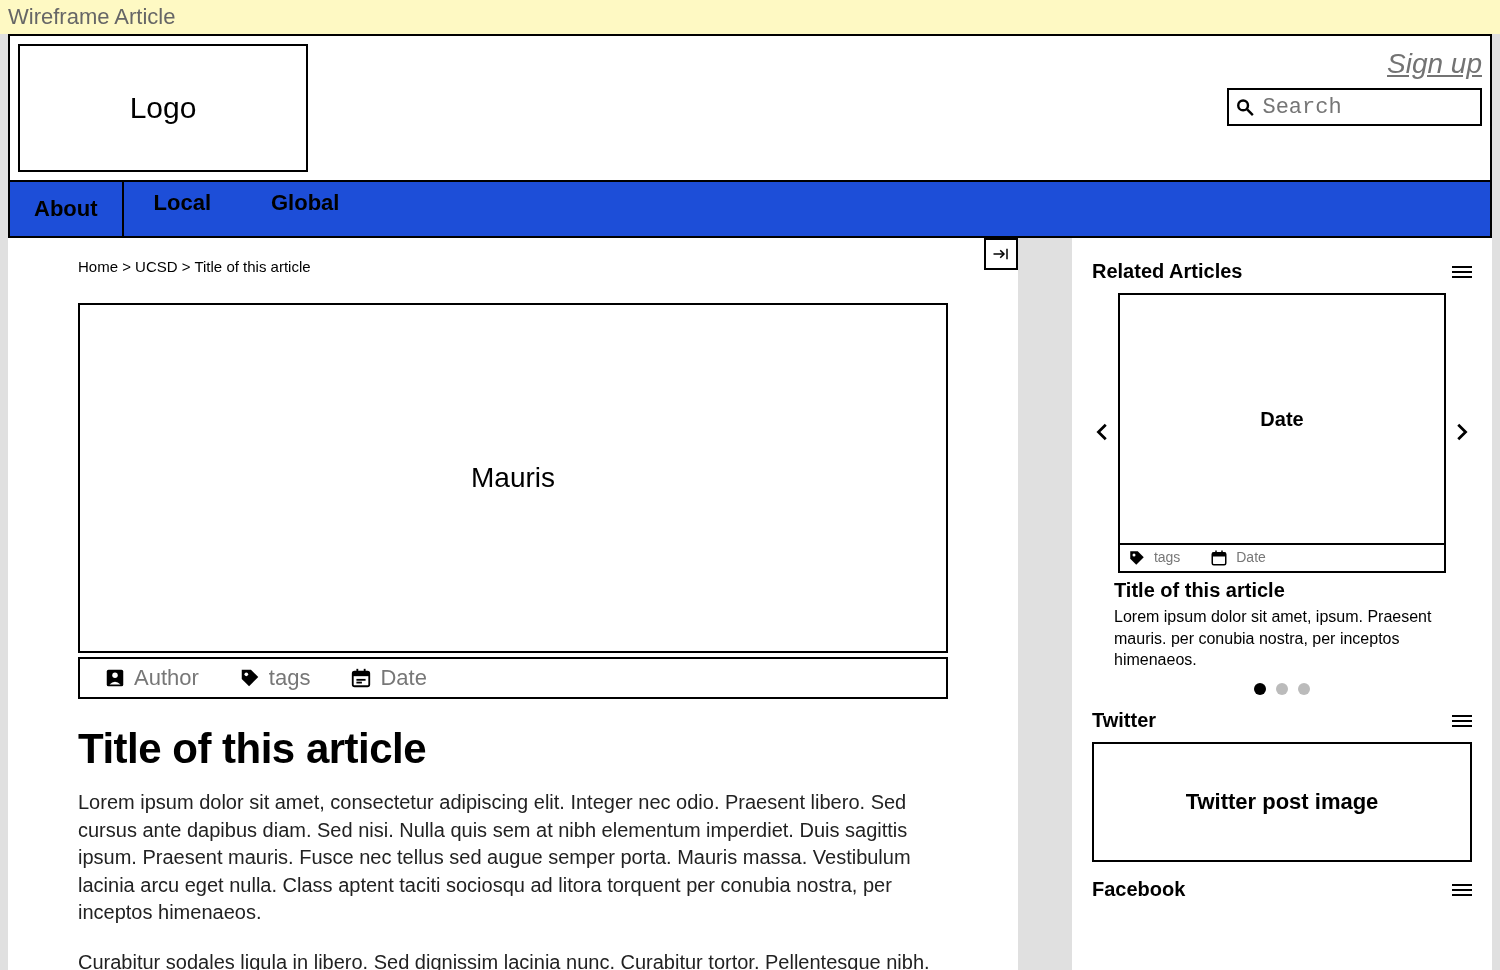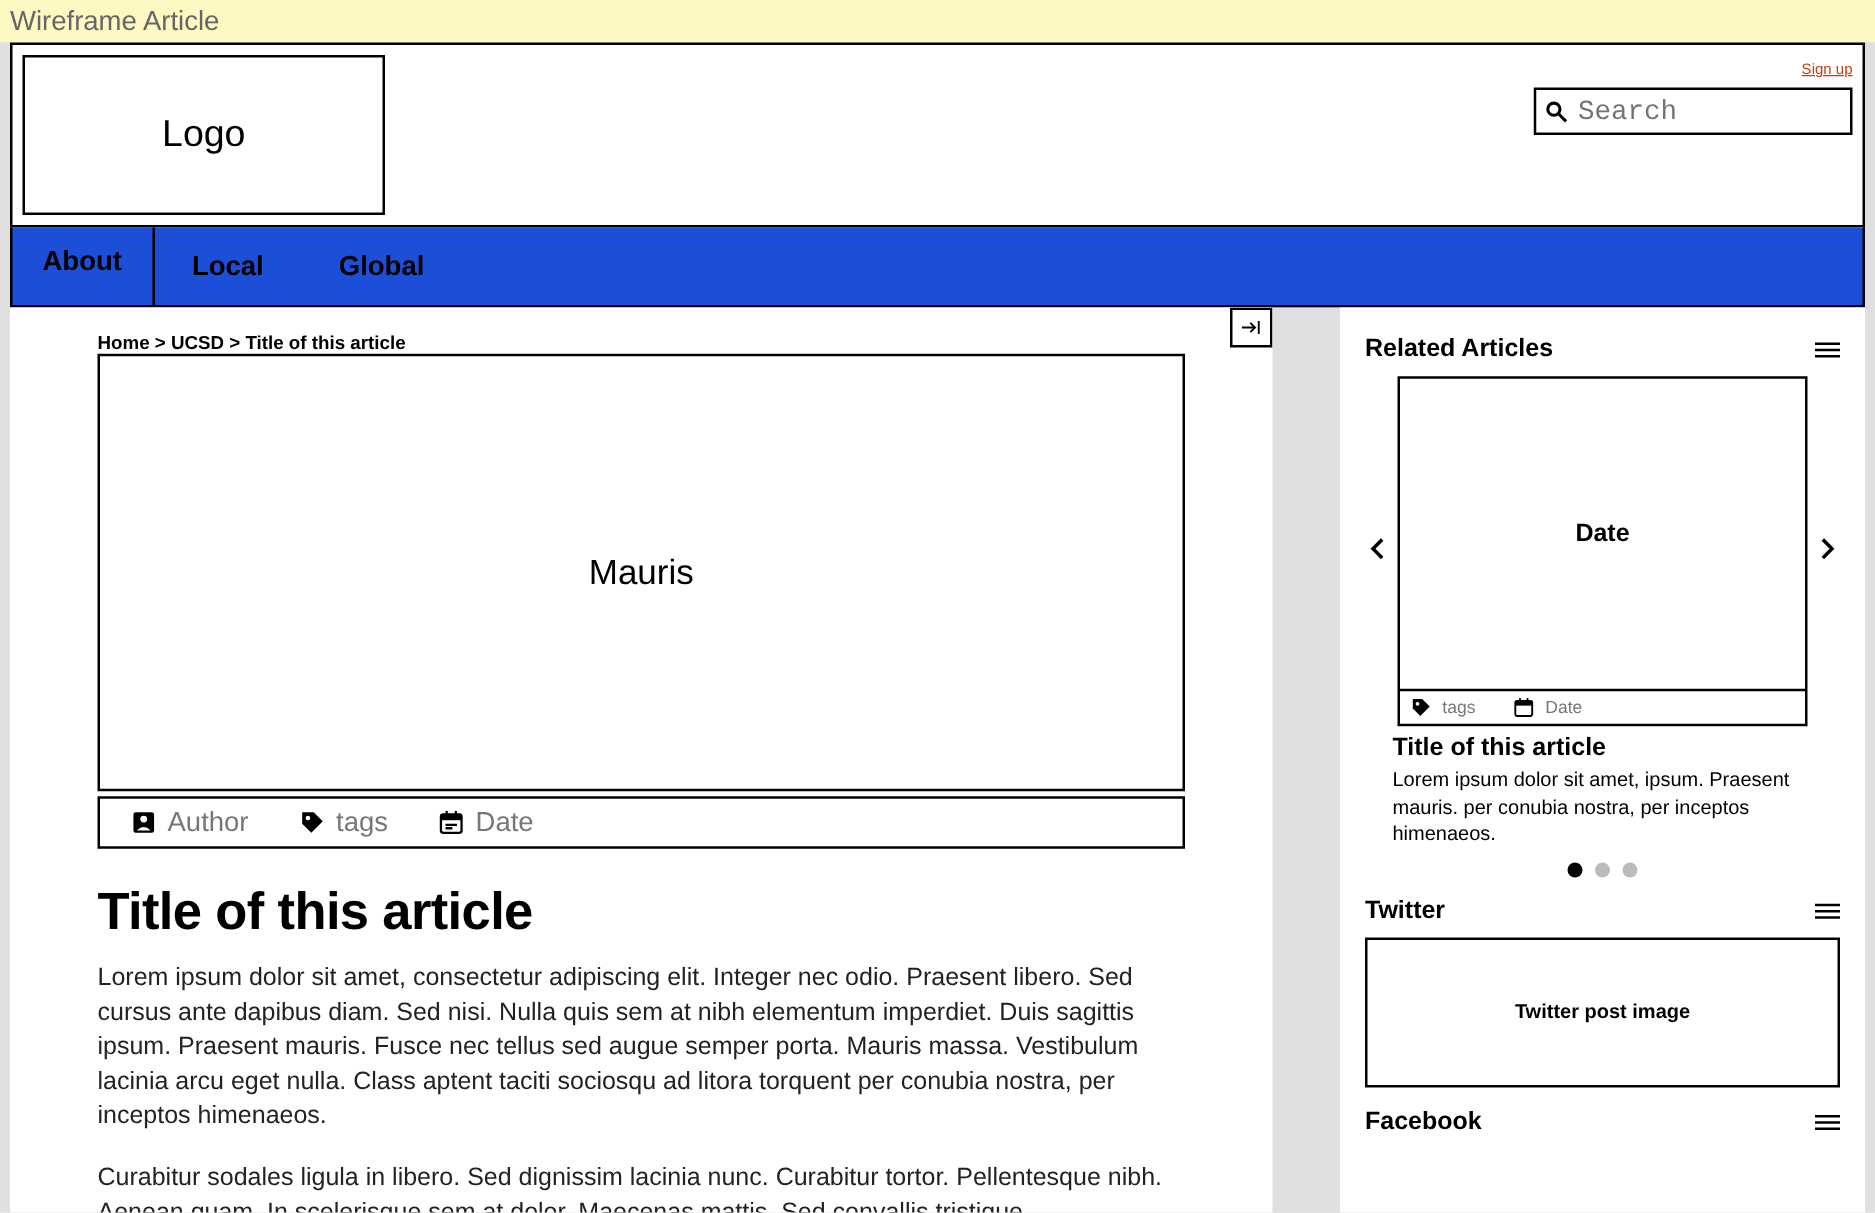--- a/index.html
+++ b/index.html
@@ -2,30 +2,30 @@
 <html><head>
 <meta charset="utf-8">
 <style>
   * { box-sizing: border-box; margin: 0; padding: 0; }
   body { font-family: Arial, Helvetica, sans-serif; background: #e0e0e0; width: 1500px; height: 970px; overflow: hidden; }
   .window-title { color: #666; font-size: 22px; padding: 4px 8px; background: #fef9c3; }
   .page { background: #e0e0e0; padding: 0 8px 8px 8px; }
   .header { background: #fff; border: 2px solid #000; display: flex; align-items: flex-start; padding: 8px; }
   .logo-box { border: 2px solid #000; width: 290px; height: 128px; display: flex; align-items: center; justify-content: center; font-size: 30px; }
   .header-right { margin-left: auto; display: flex; flex-direction: column; align-items: flex-end; gap: 8px; padding-top: 4px; }
-  .signup { font-size: 12px; text-decoration: underline; color: #c2410c; cursor: pointer; }
+  .signup { font-size: 28px; text-decoration: underline; color: #737373; cursor: pointer; font-style: italic; }
   .search-box { border: 2px solid #000; display: flex; align-items: center; width: 255px; height: 38px; padding: 0 6px; }
   .search-box input { border: none; outline: none; font-size: 22px; width: 100%; margin-left: 8px; color: #666; font-family: Liberation Mono, monospace; }
   .navbar { background: #1d4ed8; border: 2px solid #000; border-top: none; display: flex; }
   .nav-item { padding: 14px 24px; font-size: 22px; font-weight: bold; border-right: 2px solid #000; cursor: pointer; }
-  .nav-item.noborder { border-right: none; padding: 18px 30px; }
+  .nav-item.noborder { border-right: none; padding: 8px 30px; }
   .content-row { display: flex; background: #e0e0e0; }
   .main-col { background: #fff; width: 1010px; position: relative; padding: 20px 70px 10px 70px; overflow: hidden; height: 740px; }
   .collapse-btn { position: absolute; top: 0; right: 0; width: 34px; height: 32px; border: 2px solid #000; display: flex; align-items: center; justify-content: center; font-size: 20px; cursor: pointer; background:#fff; }
-  .breadcrumb { font-size: 15px; font-weight: bold; margin-bottom: 0; }
+  .breadcrumb { font-size: 15px; font-weight: normal; margin-bottom: 28px; }
   .video-box { border: 2px solid #000; height: 350px; display: flex; align-items: center; justify-content: center; font-size: 28px; margin-bottom: 4px; }
   .meta-bar { border: 2px solid #000; display: flex; align-items: center; padding: 6px 24px; gap: 40px; font-size: 22px; color: #777; }
   .meta-item { display: flex; align-items: center; gap: 8px; }
   .meta-item .ico { color: #000; }
   .article-title { font-size: 42px; font-weight: bold; margin: 26px 0 16px 0; letter-spacing: -0.5px; }
   .article-body { font-size: 20px; line-height: 1.38; color: #222; }
   .article-body p { margin-bottom: 22px; }
   .sidebar { background: #fff; width: 420px; margin-left: auto; padding: 22px 20px 10px 20px; height: 740px; overflow: hidden; }
   .side-heading { display: flex; align-items: center; justify-content: space-between; font-size: 20px; font-weight: bold; margin-bottom: 10px; gap: 36px; }
   .menu-icon { cursor: pointer; display:flex; flex-direction:column; gap:3px; }
@@ -34,21 +34,21 @@
   .chev { font-size: 30px; font-weight: bold; cursor: pointer; width: 22px; text-align: center; user-select:none; }
   .card { border: 2px solid #000; flex: 1; margin: 0 4px; }
   .card-img { height: 250px; display:flex; align-items:center; justify-content:center; font-size:20px; font-weight:bold; border-bottom:2px solid #000; }
   .card-meta { display:flex; gap:30px; padding:4px 8px; font-size:14px; color:#777; }
   .card-meta .ico { color:#000; margin-right:4px; font-size:18px; }
   .card-title { font-size:20px; font-weight:bold; margin: 6px 0 4px 22px; }
   .card-desc { font-size:16px; line-height:1.35; margin: 0 0 10px 22px; max-width: 320px; }
   .dots { text-align:center; margin: 6px 0 10px 0; }
   .dot { display:inline-block; width:12px; height:12px; border-radius:50%; background:#bbb; margin:0 3px; }
   .dot.active { background:#000; }
-  .twitter-box { border:2px solid #000; height:120px; display:flex; align-items:center; justify-content:center; font-size:16px; font-weight:bold; text-align:center; line-height:1.3; margin-bottom:16px; }
+  .twitter-box { border:2px solid #000; height:120px; display:flex; align-items:center; justify-content:center; font-size:22px; font-weight:bold; text-align:center; line-height:1.3; margin-bottom:16px; }
   svg.ico { width:22px; height:22px; }
   svg.ico-s { width:18px; height:18px; }
 </style>
 </head>
 <body>
 
 <div class="window-title">Wireframe Article</div>
 
 <div class="page">
 

